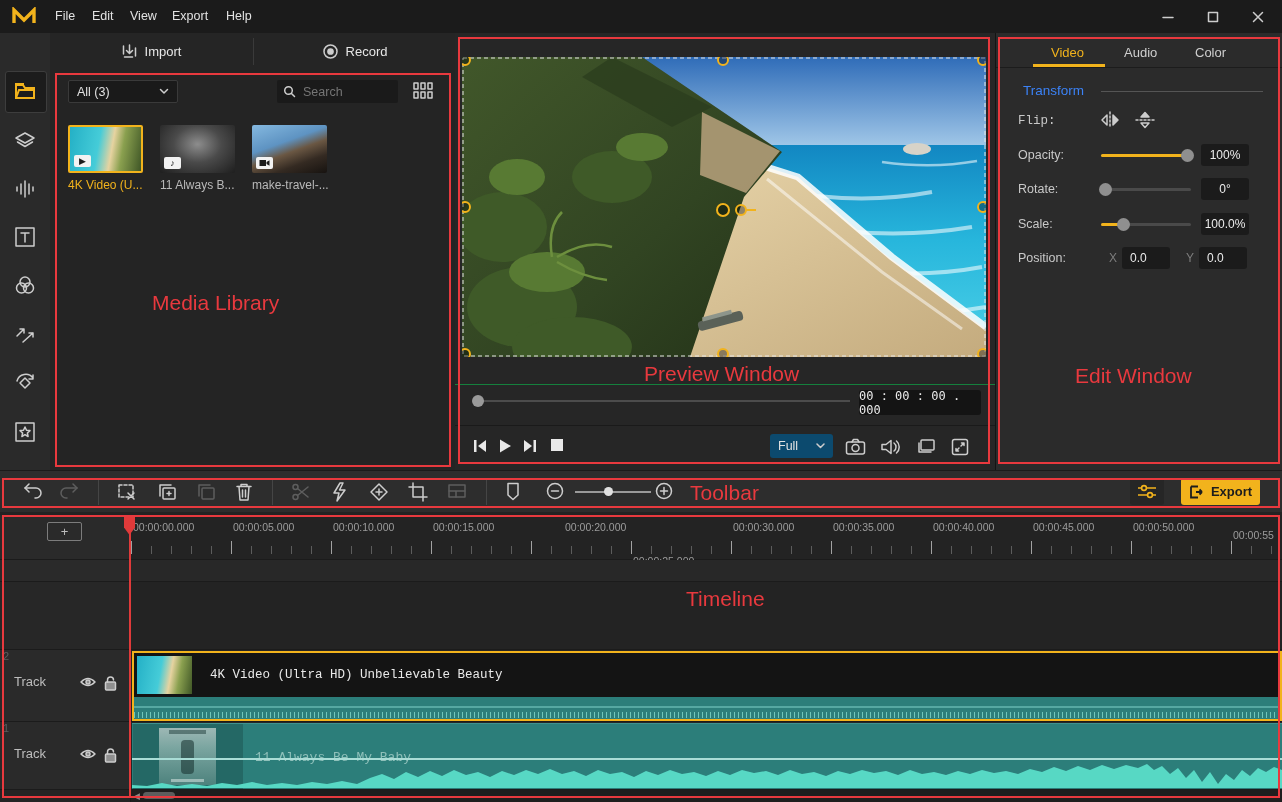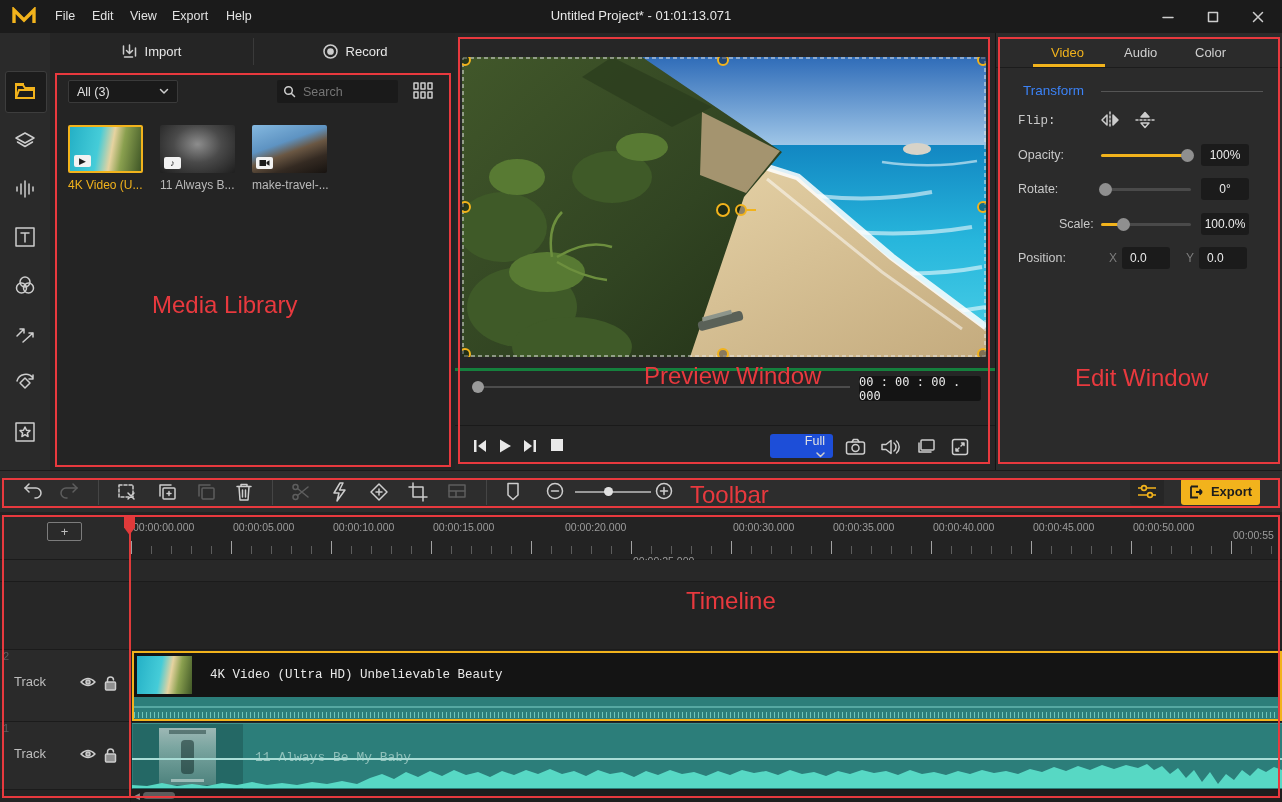--- a/index.html
+++ b/index.html
@@ -3,21 +3,21 @@
 <meta charset="utf-8">
 <style>
   html,body{margin:0;padding:0;background:#101010;}
   #stage{position:relative;width:1282px;height:802px;overflow:hidden;background:#1f1f1f;
          font-family:"Liberation Sans",sans-serif;color:#d6d6d6;font-size:12px;}
   .abs{position:absolute;}
   svg{display:block;}
   .ic{stroke:#cdcdcd;fill:none;stroke-width:1.5;stroke-linecap:round;stroke-linejoin:round;}
   .ic.dim{stroke:#5e5e5e;}
   .red-box{position:absolute;border:2px solid #e8393e;box-sizing:border-box;pointer-events:none;z-index:40;}
-  .annotation{position:absolute;color:#e8393e;font-size:24px;z-index:41;white-space:nowrap;}
+  .annotation{position:absolute;color:#e8393e;font-size:21px;z-index:41;white-space:nowrap;}
 
   
   #titlebar{left:0;top:0;width:1282px;height:33px;background:#1b1b1b;border-bottom:1px solid #000;}
   .menu-item{position:absolute;top:9px;color:#e2e2e2;font-size:12.5px;cursor:default;}
   #win-title{position:absolute;left:0;right:0;top:8px;text-align:center;color:#e8e8e8;font-size:13px;}
   .win-btn{position:absolute;top:0;width:40px;height:33px;display:flex;align-items:center;justify-content:center;color:#dcdcdc;font-size:14px;}
 
   
   #sidebar{left:0;top:33px;width:50px;height:437px;background:#2a2a2a;border-right:1px solid #181818;}
   .side-ic{position:absolute;left:13px;width:24px;height:24px;}
@@ -34,26 +34,26 @@
   #search-box{position:absolute;left:227px;top:10px;width:121px;height:23px;background:#1a1a1a;border-radius:2px;display:flex;align-items:center;padding:0 6px;box-sizing:border-box;}
   #search-box input{background:transparent;border:none;outline:none;color:#9a9a9a;font-size:12.5px;width:85px;font-family:"Liberation Sans",sans-serif;}
   .mitem{position:absolute;top:55px;width:76px;}
   .mthumb{width:75px;height:48px;border-radius:2px;position:relative;box-sizing:border-box;}
   .badge{position:absolute;left:4px;bottom:4px;width:17px;height:12px;background:#f2f2f2;border-radius:2px;color:#1c1c1c;
          font-size:9px;display:flex;align-items:center;justify-content:center;line-height:1;}
   .mlabel{margin-top:5px;font-size:12px;color:#b9b9b9;white-space:nowrap;}
 
   
   #preview{left:455px;top:33px;width:540px;height:437px;background:#262626;}
-  #seekrow{position:absolute;left:455px;top:368px;width:540px;height:35px;border-top:3px solid #15803d;}
+  #seekrow{position:absolute;left:455px;top:384px;width:540px;height:35px;border-top:1px solid #15803d;}
   #transrow{position:absolute;left:455px;top:425px;width:540px;height:45px;border-top:1px solid #1a1a1a;}
   #timebox{position:absolute;right:14px;top:5px;width:122px;height:25px;background:#141414;border-radius:3px;color:#eaeaea;
            font-family:"DejaVu Sans Mono",monospace;font-size:12px;display:flex;align-items:center;justify-content:center;}
   .trans-ic{position:absolute;top:12px;width:20px;height:20px;}
-  #full-dd{position:absolute;left:315px;top:8px;width:63px;height:24px;background:#1d4ed8;border-radius:3px;display:flex;align-items:flex-end;justify-content:space-between;padding:0 8px;box-sizing:border-box;color:#e2e2e2;font-size:12.5px;flex-direction:column;}
+  #full-dd{position:absolute;left:315px;top:8px;width:63px;height:24px;background:#0c4a6e;border-radius:3px;display:flex;align-items:center;justify-content:space-between;padding:0 8px;box-sizing:border-box;color:#e2e2e2;font-size:12.5px;}
 
   
   #editpanel{left:995px;top:33px;width:287px;height:437px;background:#2b2b2b;border-left:1px solid #141414;}
   .tab{position:absolute;top:12px;font-size:13px;color:#cfcfcf;}
   .tab.active{color:#f2b31c;}
   #tab-underline{position:absolute;left:37px;top:31px;width:72px;height:3px;background:#f2b31c;}
   .erow-label{position:absolute;left:22px;color:#c9c9c9;font-size:12.5px;}
   .slider{position:absolute;height:3px;background:#4a4a4a;border-radius:2px;}
   .slider .fill{position:absolute;left:0;top:0;height:3px;background:#f2b31c;border-radius:2px;}
   .slider .knob{position:absolute;top:-5px;width:13px;height:13px;border-radius:50%;background:#8f8f8f;}
@@ -90,21 +90,20 @@
     <span class="abs" style="left:12px;top:7px;">
       <svg width="24" height="18" viewBox="0 0 24 18">
           <path d="M2 16 L2 3 L12 13 L22 3 L22 16" stroke="#f2b31c" stroke-width="3.4" fill="none" stroke-linejoin="miter"></path>
         </svg>
     </span>
     <span class="menu-item" style="left:55px;">File</span>
     <span class="menu-item" style="left:92px;">Edit</span>
     <span class="menu-item" style="left:130px;">View</span>
     <span class="menu-item" style="left:172px;">Export</span>
     <span class="menu-item" style="left:226px;">Help</span>
-    <div id="win-title">Untitled Project* - 01:01:13.071</div>
     <div class="win-btn" style="left:1148px;">
       <svg width="12" height="12" viewBox="0 0 12 12">
           <path d="M1 6.5 H11" class="ic" stroke="#dcdcdc"></path>
         </svg>
       </div>
     <div class="win-btn" style="left:1193px;">
       <svg width="12" height="12" viewBox="0 0 12 12">
           <rect x="1.5" y="1.5" width="9" height="9" class="ic" stroke="#dcdcdc"></rect>
         </svg>
       </div>
@@ -413,21 +412,21 @@
         <div class="knob" style="left:80px;"></div>
       </div>
     <div class="valbox" style="left:205px;top:111px;">100%</div>
 
     <span class="erow-label" style="top:149px;text-align:center;">Rotate:</span>
     <div class="slider" style="left:105px;top:155px;width:90px;">
       <div class="knob" style="left:-2px;"></div>
       </div>
     <div class="valbox" style="left:205px;top:145px;">0°</div>
 
-    <span class="erow-label" style="top:184px;margin-left:41px;">Scale:</span>
+    <span class="erow-label" style="top:184px;">Scale:</span>
     <div class="slider" style="left:105px;top:190px;width:90px;">
       <div class="fill" style="width:22px;"></div>
         <div class="knob" style="left:16px;"></div>
       </div>
     <div class="valbox" style="left:205px;top:180px;">100.0%</div>
 
     <span class="erow-label" style="top:218px;">Position:</span>
     <span class="abs" style="left:113px;top:218px;color:#7d7d7d;font-size:12px;">X</span>
     <div class="valbox" style="left:126px;top:214px;justify-content:flex-start;padding-left:8px;box-sizing:border-box;">0.0</div>
     <span class="abs" style="left:190px;top:218px;color:#7d7d7d;font-size:12px;">Y</span>

